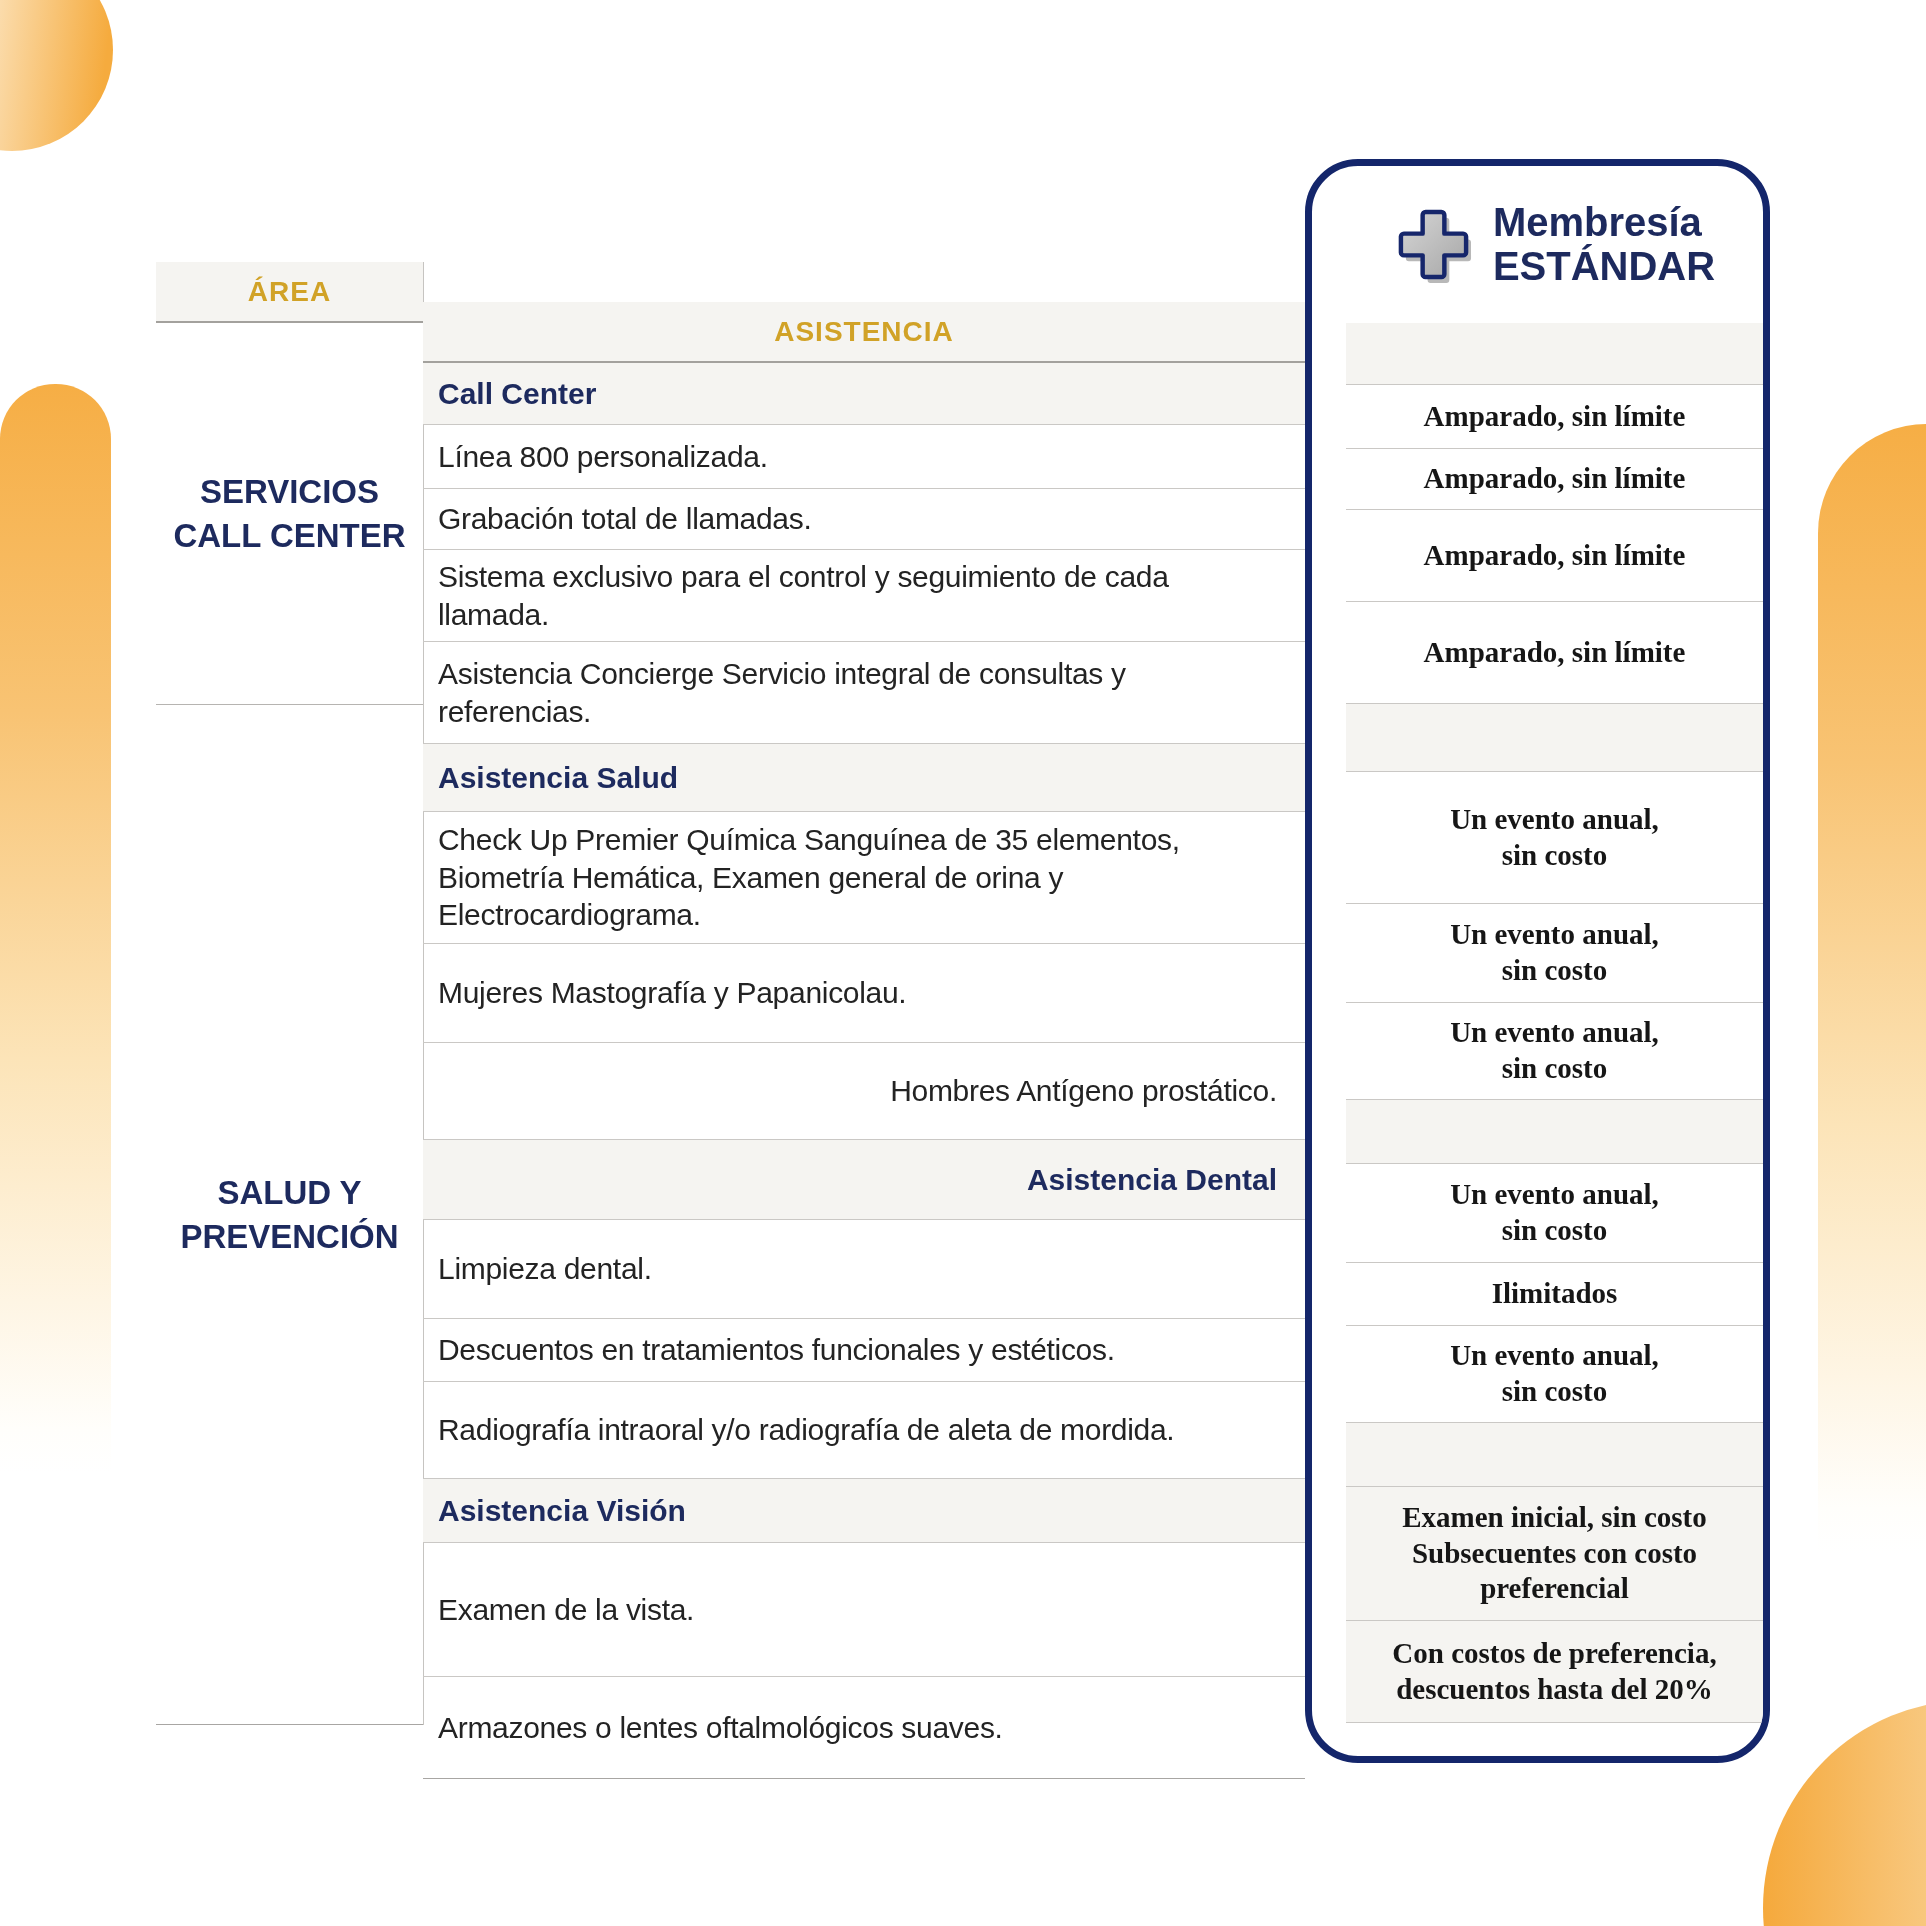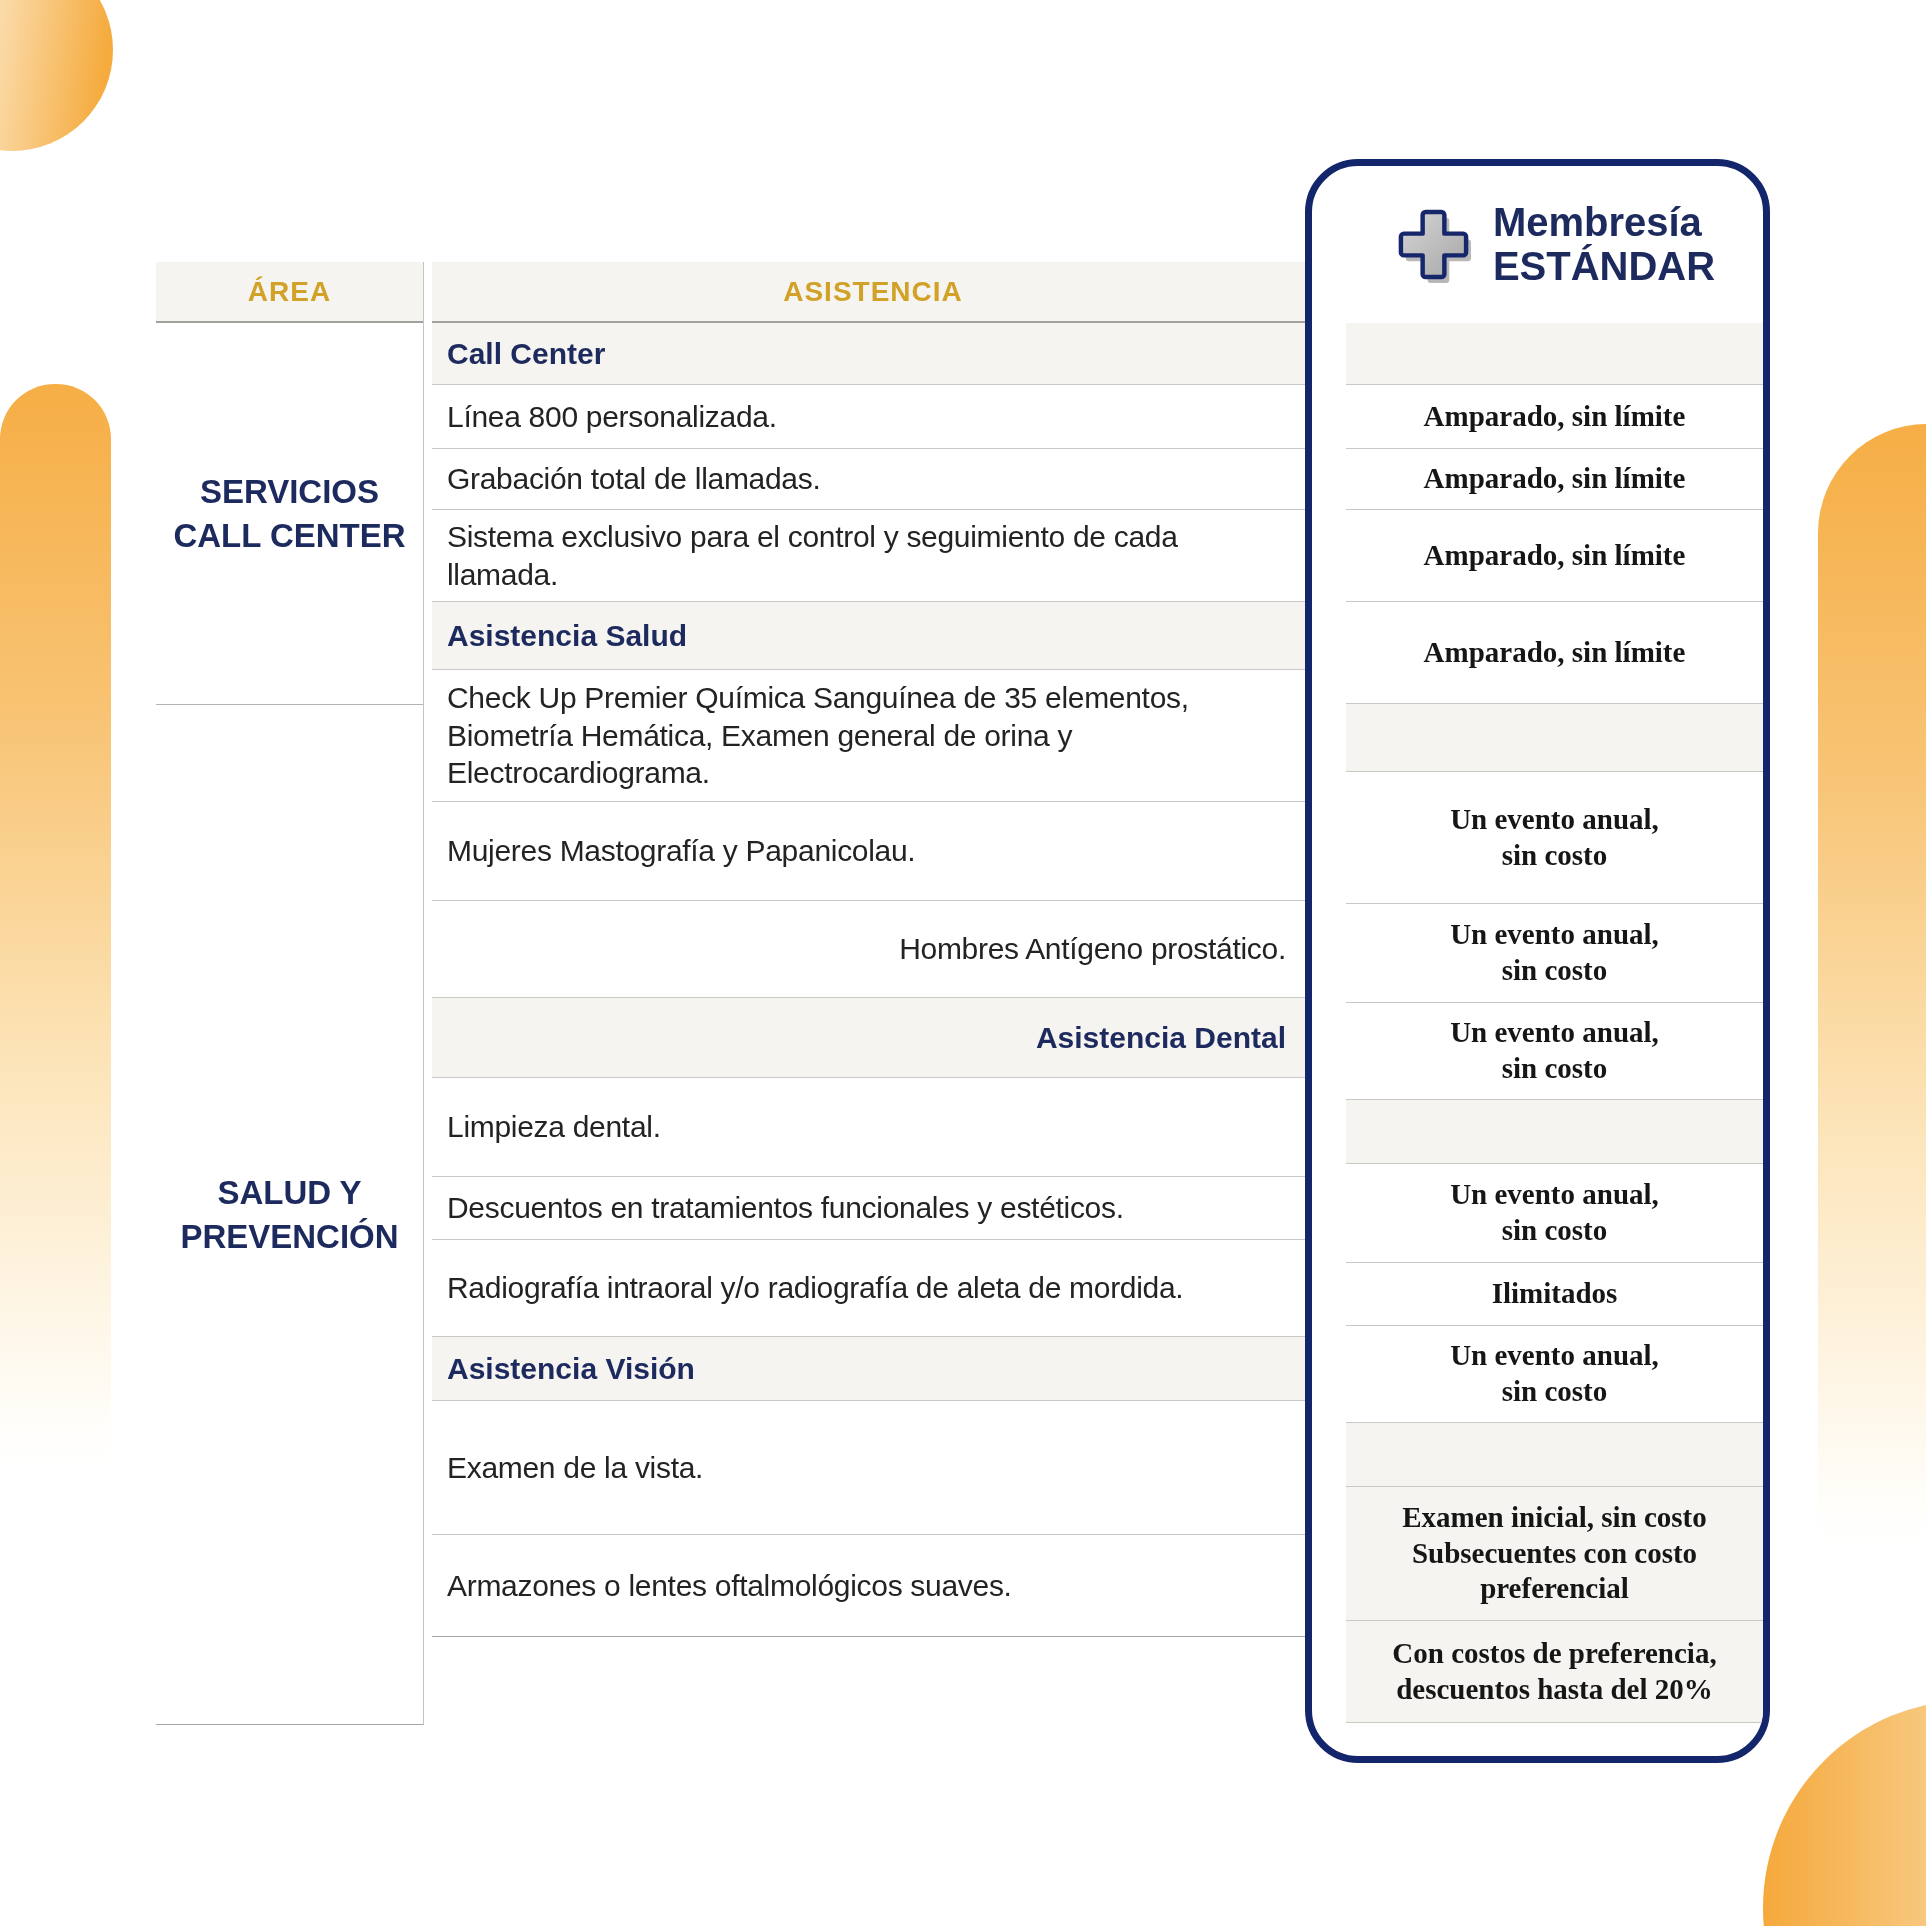--- a/index.html
+++ b/index.html
@@ -16,21 +16,21 @@
   .circle-br{left:1763px;top:1700px;width:416px;height:416px;border-radius:50%;
              background:linear-gradient(90deg,#f5a93c 0%,#fbe7c2 80%,#fdf5e4 100%);}
   
   :root{
     --navy:#14266b; --navy-text:#1d2a5e; --gold:#d1a227;
     --gray-bg:#f5f4f1; --line:#cac8c5; --text:#232323;
   }
   .col{position:absolute;top:262px;z-index:1;box-sizing:border-box;}
   .col *{box-sizing:border-box;}
   #col-area{left:156px;width:268px;height:1463px;border-right:1px solid #c6c4c1;}
-  #col-asist{left:432px;width:882px;height:1463px;}
+  #col-asist{left:423px;width:882px;height:1463px;margin-top:40px;}
   .hcell{height:61px;background:var(--gray-bg);border-bottom:2px solid #a3a19d;
          display:flex;align-items:center;justify-content:center;}
   .hcell span{font-weight:bold;font-size:28px;letter-spacing:1px;color:var(--gold);}
   .agroup{display:flex;align-items:center;justify-content:center;text-align:center;}
   .agroup:nth-of-type(2){border-bottom:1px solid #b6b4b1;}
   .agroup:last-of-type{border-bottom:1px solid #a8a6a3;}
   .agroup span{font-weight:bold;font-size:33px;line-height:1.32;color:var(--navy-text);}
   .arow{display:flex;align-items:center;border-bottom:1px solid var(--line);
         padding:0 28px 0 15px;font-size:30px;color:var(--text);line-height:1.25;letter-spacing:-0.3px;}
   .arow.section{background:var(--gray-bg);}
@@ -80,20 +80,23 @@
         </div>
         <div class="arow" style="height: 64px;">
           <span>Línea 800 personalizada.</span>
         </div>
         <div class="arow" style="height: 61px;">
           <span>Grabación total de llamadas.</span>
         </div>
         <div class="arow" style="height: 92px;">
           <span>Sistema exclusivo para el control y seguimiento de cada llamada.</span>
         </div>
+        <div class="arow" style="height: 102px;">
+          <span>Asistencia Concierge Servicio integral de consultas y referencias.</span>
+        </div>
         <div class="arow section" style="height: 68px;">
           <span>Asistencia Salud</span>
         </div>
         <div class="arow" style="height: 132px;">
           <span>Check Up Premier Química Sanguínea de 35 elementos, Biometría Hemática, Examen general de orina y Electrocardiograma.</span>
         </div>
         <div class="arow" style="height: 99px;">
           <span>Mujeres Mastografía y Papanicolau.</span>
         </div>
         <div class="arow" style="height: 97px; justify-content: flex-end;">

